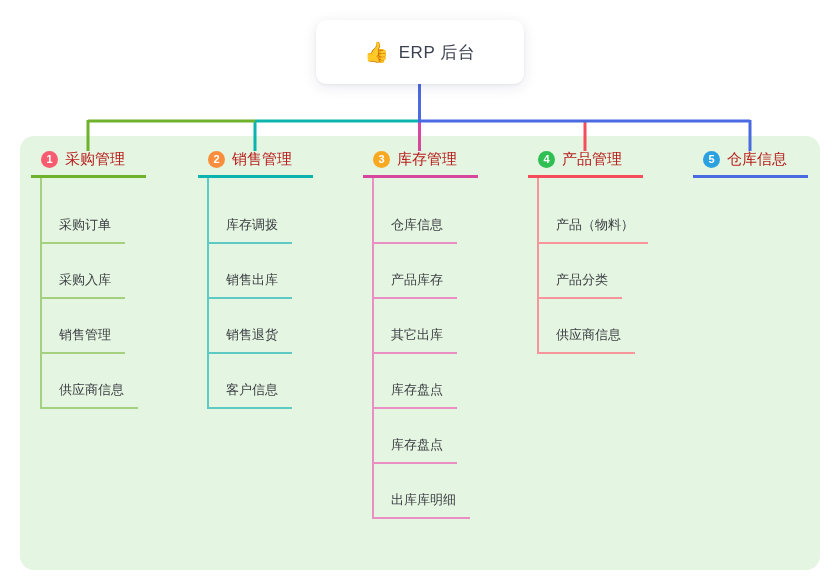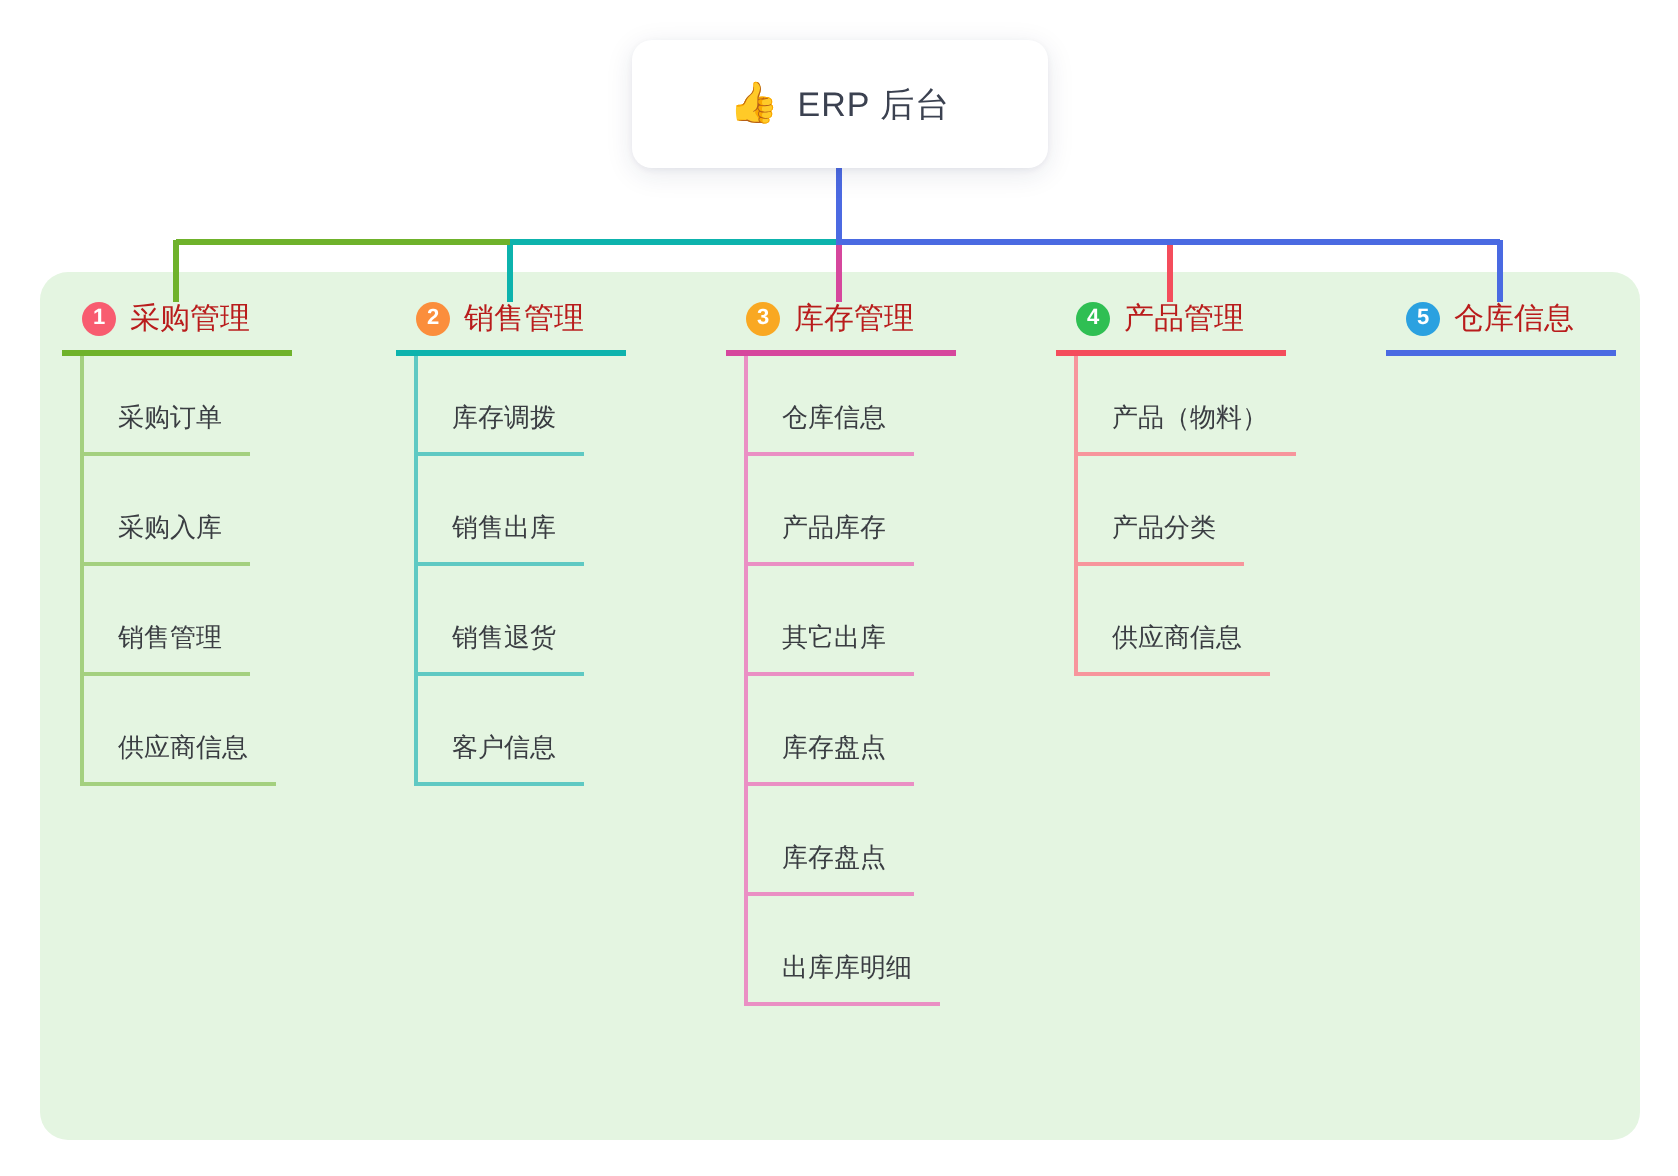--- a/index.html
+++ b/index.html
@@ -46,21 +46,21 @@
     width:max-content;
   }
   .child {
     display:flex; align-items:flex-end;
     height:55px; box-sizing:border-box;
     padding:0 14px 8px 17px;
     border-bottom:2px solid var(--child);
     width:max-content; min-width:72px;
     cursor:pointer;
   }
-  .child:first-child { height:50px; }
+  .child:first-child { height:66px; }
   .child-label { font-size:13px; color:#3a3d42; white-space:nowrap; }
 </style>
 </head>
 <body>
 
 <div id="canvas">
 
   <div id="root-card">
     <span class="emoji">👍</span>
     <span class="root-label">ERP 后台</span>

